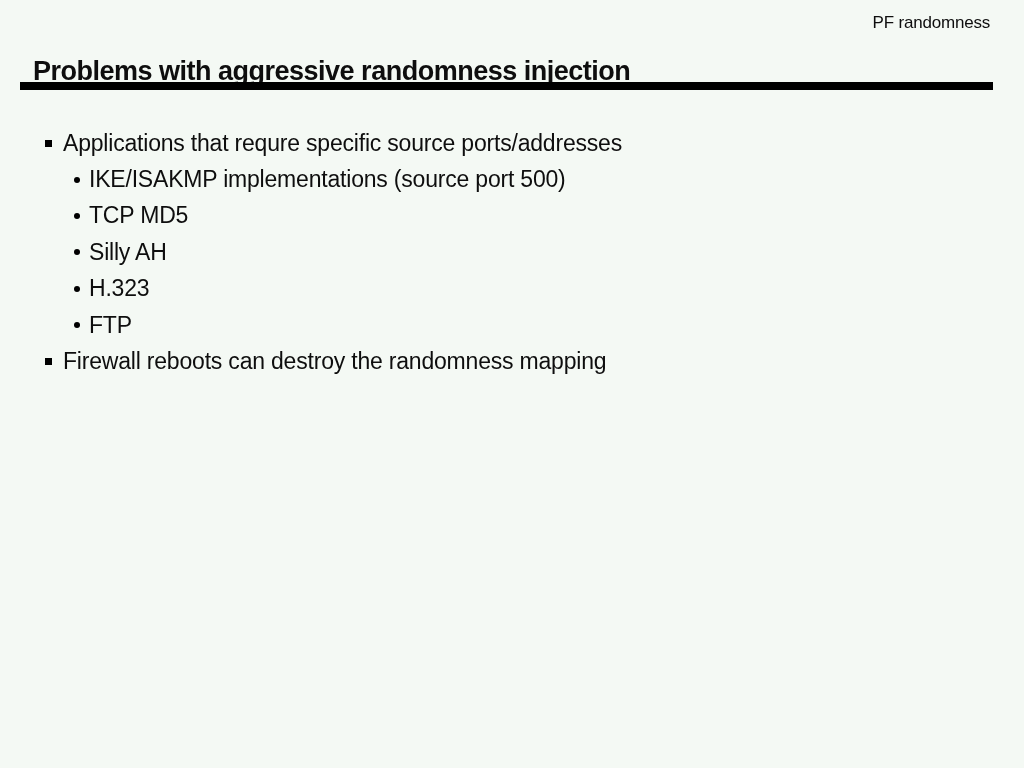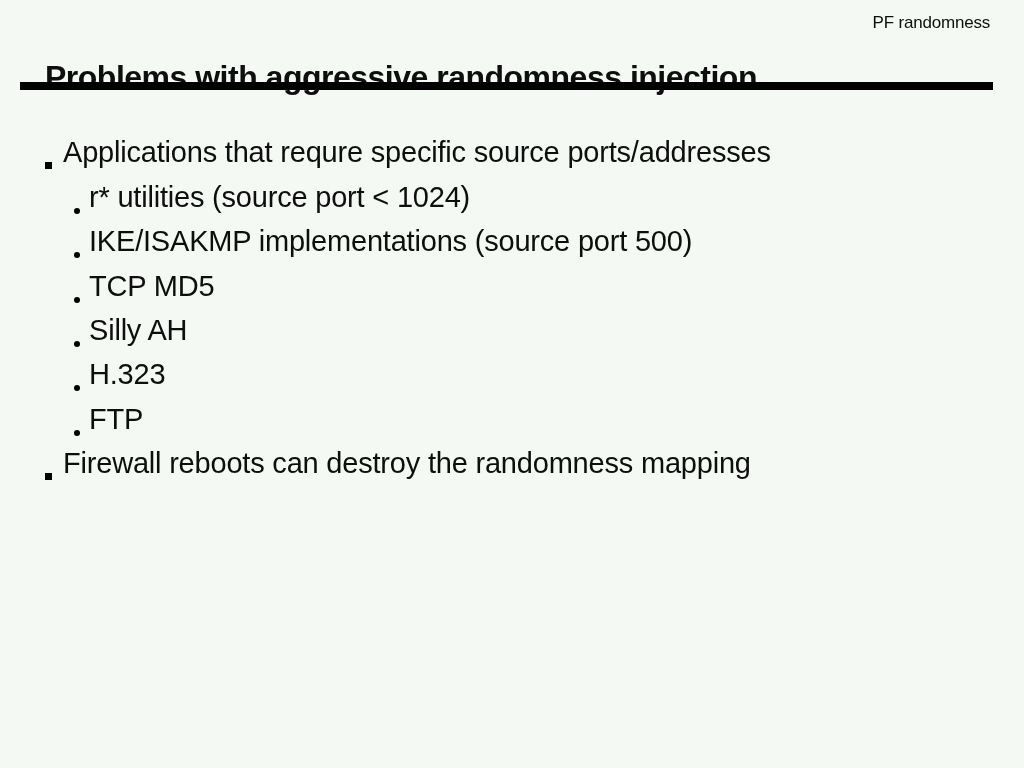--- a/index.html
+++ b/index.html
@@ -18,48 +18,47 @@
   .corner-label {
     position: absolute;
     top: 13px;
     right: 34px;
     font-size: 17px;
     letter-spacing: -0.2px;
   }
   .slide-title {
     position: absolute;
     top: 38px;
-    left: 45px;
-    font-size: 32px;
+    left: 33px;
+    font-size: 27px;
     font-weight: bold;
     letter-spacing: -0.5px;
     white-space: nowrap;
   }
   .title-rule {
     position: absolute;
     top: 82px;
     left: 20px;
     width: 973px;
     height: 8px;
     background: #000000;
   }
   .bullet-list {
     position: absolute;
     top: 125px;
     left: 0;
     width: 1000px;
   }
   .bullet, .sub {
     display: flex;
-    align-items: flex-end;
+    align-items: center;
     height: 36.4px;
-    font-size: 29px;
+    font-size: 23px;
     letter-spacing: -0.2px;
     white-space: nowrap;
-    margin-top: 8px;
   }
   .bullet { padding-left: 45px; }
   .sub    { padding-left: 74px; }
   .sq {
     width: 7px;
     height: 7px;
     background: #000;
     margin-right: 11px;
     flex: 0 0 auto;
   }
@@ -81,24 +80,20 @@
 
 <div class="title-rule"></div>
 
 <div class="bullet-list">
     <div class="bullet">
       <span class="sq"></span>
       <span>Applications that requre specific source ports/addresses</span>
     </div>
     <div class="sub">
       <span class="dot"></span>
-      <span>r* utilities (source port &lt; 1024)</span>
-    </div>
-    <div class="sub">
-      <span class="dot"></span>
       <span>IKE/ISAKMP implementations (source port 500)</span>
     </div>
     <div class="sub">
       <span class="dot"></span>
       <span>TCP MD5</span>
     </div>
     <div class="sub">
       <span class="dot"></span>
       <span>Silly AH</span>
     </div>

